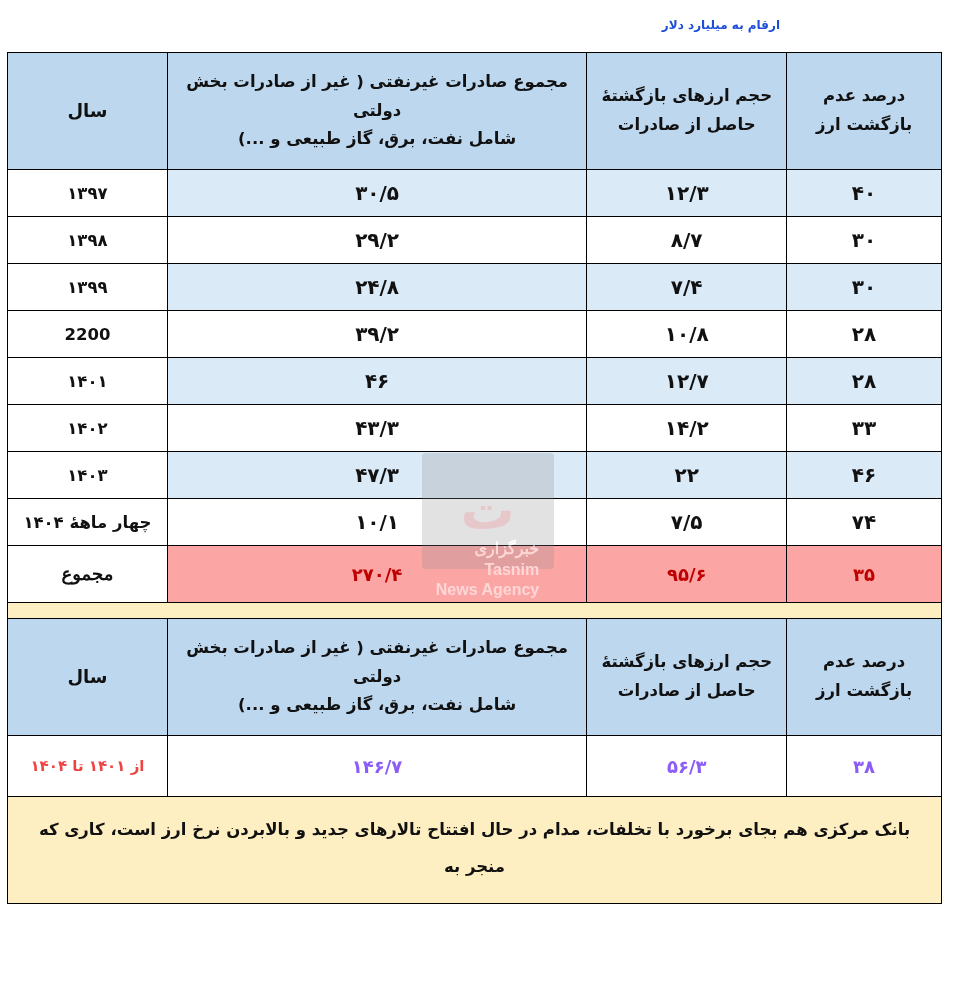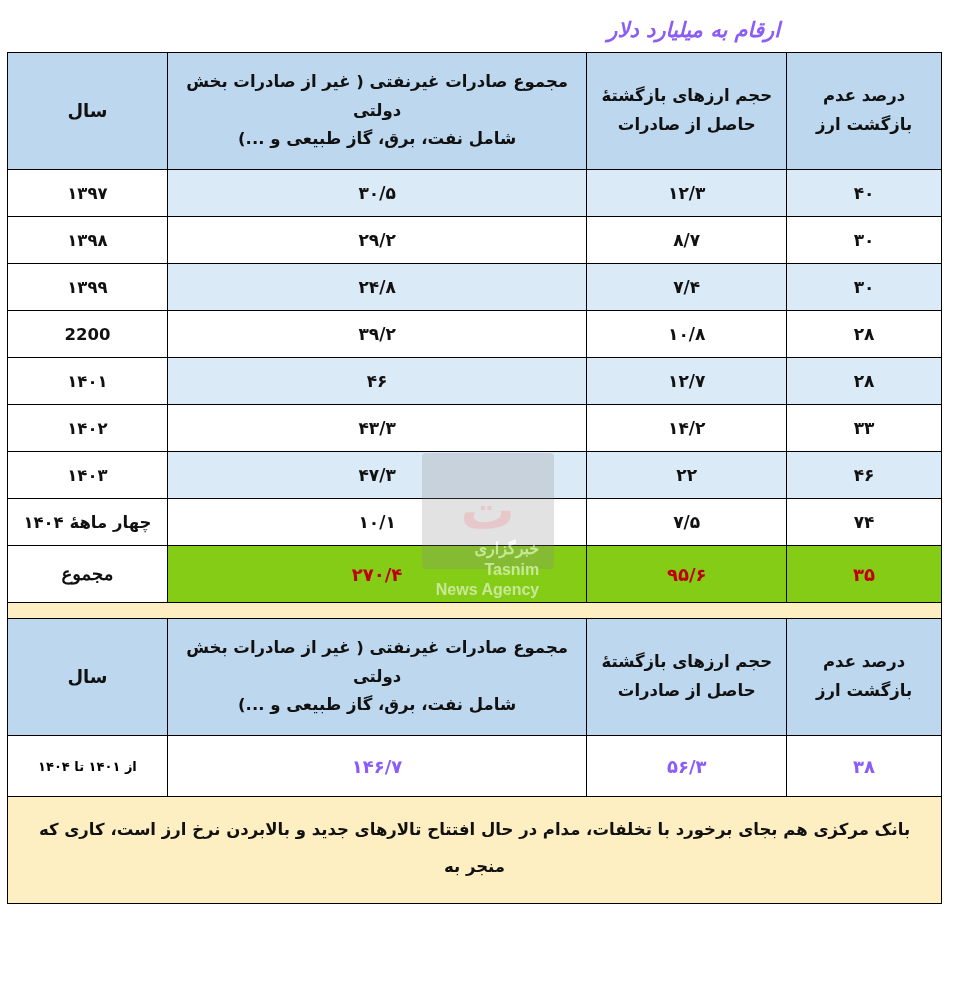--- a/index.html
+++ b/index.html
@@ -21,25 +21,24 @@
     width: 975px;
     height: 983px;
     box-sizing: border-box;
     padding: 0;
   }
 
   .unit-note {
     position: absolute;
     top: 18px;
     right: 195px;
-    font-size: 21px;
+    font-size: 12px;
     font-weight: 600;
-    color: #8b5cf6;
+    color: #1d4ed8;
     letter-spacing: 0;
-    font-style: italic;
   }
 
   table.data-table {
     border-collapse: collapse;
     table-layout: fixed;
     background: #ffffff;
   }
   table.data-table td, table.data-table th {
     border: 1px solid #000000;
     text-align: center;
@@ -57,50 +56,50 @@
   thead th {
     background: #bdd7ee;
     font-size: 16.5px;
     line-height: 1.75;
     padding: 10px 8px;
     height: 96px;
   }
   thead th.th-year { font-size: 18px; }
 
   tbody td {
-    font-size: 17px;
+    font-size: 20px;
     padding: 6px 6px;
     height: 34px;
   }
   tbody tr.band-blue td { background: #dbeaf7; }
   tbody tr.band-white td { background: #ffffff; }
   tbody td.cell-year {
     background: #ffffff !important;
     font-size: 16.5px;
   }
   tbody tr.row-sum td {
-    background: #84cc16;
+    background: #fca5a5;
     color: #c00000;
     font-size: 18px;
     height: 44px;
   }
   tbody tr.row-sum td.cell-year {
     color: #111111;
     font-family: Liberation Serif, serif;
   }
 
   tbody tr.row-single td {
     background: #ffffff;
     color: #8b5cf6;
     font-size: 18px;
     height: 48px;
   }
   tbody tr.row-single td.cell-year {
-    color: #000000;
-    font-size: 13px;
+    color: #ef4444;
+    font-size: 15px;
   }
 
   .callout {
     border: 1px solid #000000;
     border-top: none;
     background: #fdefc2;
     color: #111111;
     font-size: 16.5px;
     font-weight: 700;
     text-align: center;

